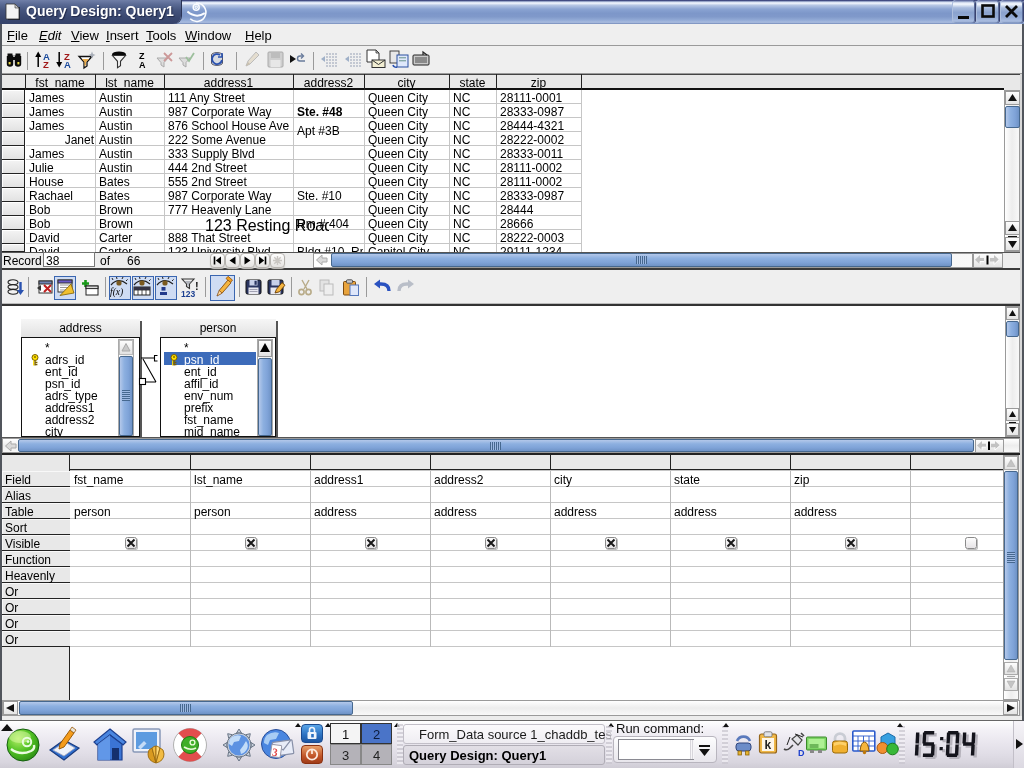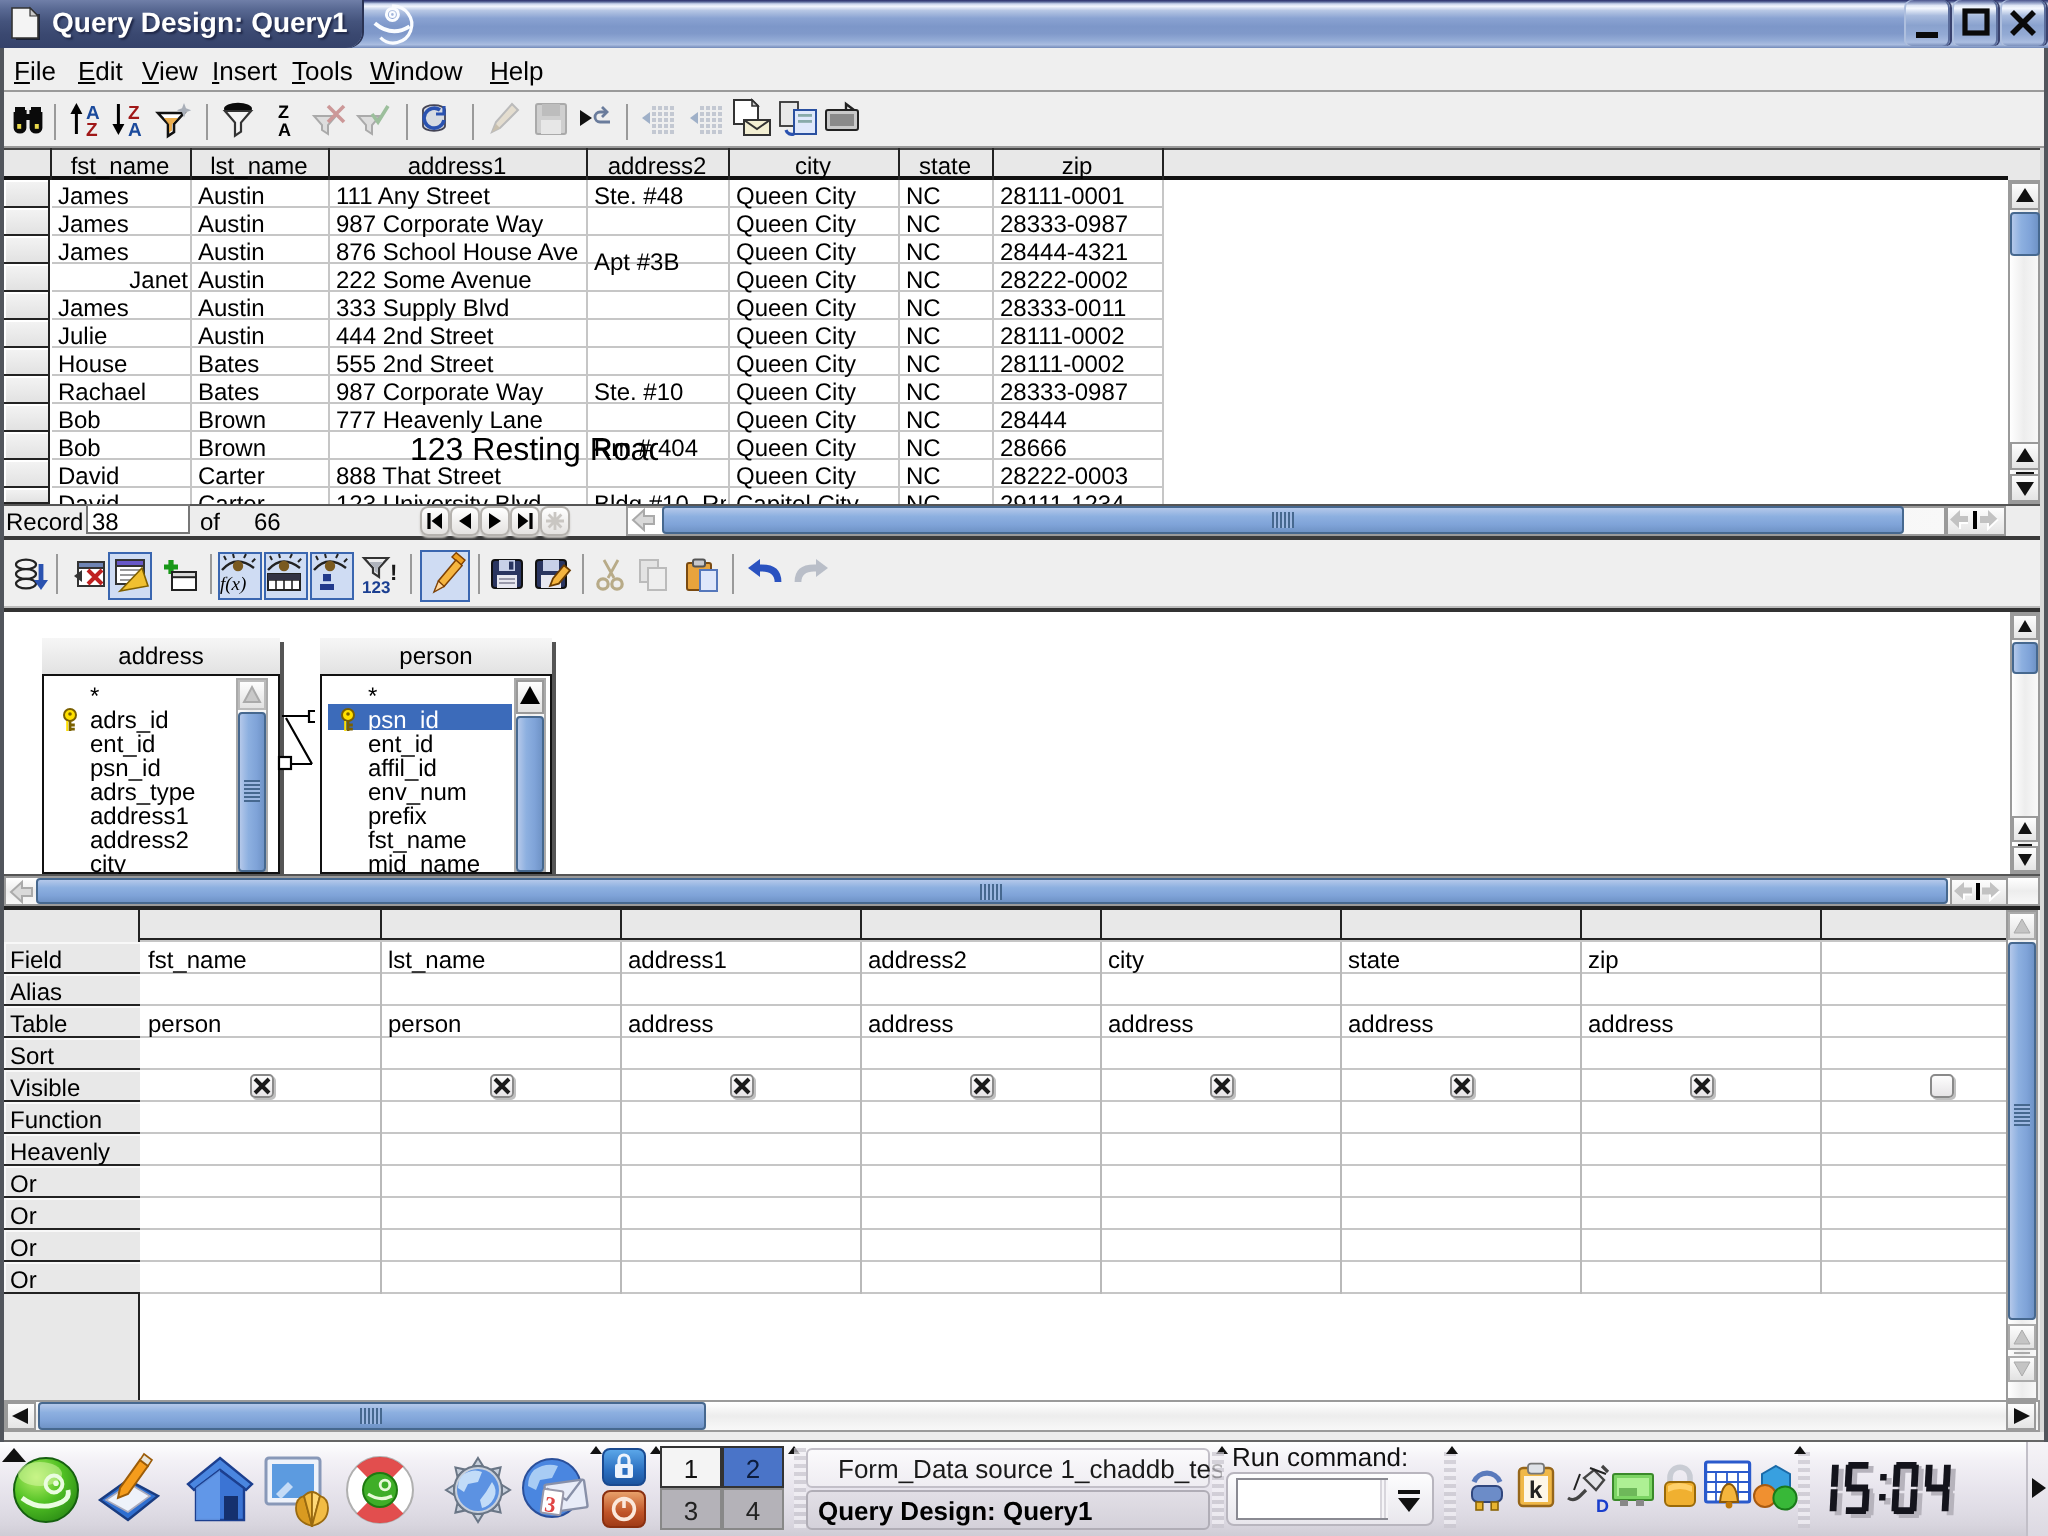--- a/index.html
+++ b/index.html
@@ -42,21 +42,21 @@
     <rect x="2.5" y="1.5" width="11" height="11" fill="none" stroke="#0a0a0a" stroke-width="2.6"></rect>
   </svg>
 <div class="abs" style="left:1000px;top:0px;width:23px;height:23px;border-radius:4px 4px 3px 3px;
 background:linear-gradient(180deg,#4a548c 0%,#8e9cc4 6%,#dfe7f6 12%,#f4f8fe 18%,#a9bcde 34%,#8aa2ce 55%,#93aad4 75%,#aabde0 92%,#7b90bc 100%);
 box-shadow:inset 1px 0 0 #aebfde, inset -1px 0 0 #5a6c9a, 1px 0 0 #39426e;"></div>
 <svg style="left:1004px;top:4px" width="16" height="16">
     <path d="M2,2 L13,13 M13,2 L2,13" stroke="#0a0a0a" stroke-width="2.8"></path>
   </svg>
 <div class="abs" style="left:0;top:24px;width:1024px;height:22px;background:#efefef;border-bottom:1px solid #9a9a9a;"></div>
 <div class="tx" style="left:7px;top:28px;font-size:13px;color:#000;text-align:center;"><span style="text-decoration:underline">F</span>ile</div>
-<div class="tx" style="left:39px;top:28px;font-size:13px;color:#000;"><span style="text-decoration:underline">E</span>dit</div>
+<div class="tx" style="left:39px;top:28px;font-size:13px;color:#000;font-style:italic;"><span style="text-decoration:underline">E</span>dit</div>
 <div class="tx" style="left:71px;top:28px;font-size:13px;color:#000;"><span style="text-decoration:underline">V</span>iew</div>
 <div class="tx" style="left:106px;top:28px;font-size:13px;color:#000;"><span style="text-decoration:underline">I</span>nsert</div>
 <div class="tx" style="left:146px;top:28px;font-size:13px;color:#000;"><span style="text-decoration:underline">T</span>ools</div>
 <div class="tx" style="left:185px;top:28px;font-size:13px;color:#000;"><span style="text-decoration:underline">W</span>indow</div>
 <div class="tx" style="left:245px;top:28px;font-size:13px;color:#000;"><span style="text-decoration:underline">H</span>elp</div>
 
 <div class="abs" style="left:0;top:46px;width:1024px;height:28px;background:#efefef;border-bottom:1px solid #9a9a9a;"></div>
 <svg style="left:6px;top:51px" width="17" height="17" viewBox="0 0 17 17">
 <path d="M1.5,2.5 h5 v3 h-5 z M9.5,2.5 h5 v3 h-5 z" fill="#0a0a0a"></path>
 <path d="M0.8,5 h6.4 v8 a3.2,2.8 0 0 1 -6.4,0 z M8.8,5 h6.4 v8 a3.2,2.8 0 0 1 -6.4,0 z" fill="#0a0a0a"></path>
@@ -241,21 +241,21 @@
 <div class="abs" style="left:26px;top:90px;width:978px;height:162px;overflow:hidden;">
     <div class="tx" style="left:3px;top:1px;font-size:12px;width:65px;overflow:hidden;">James</div>
 <div class="tx" style="left:73px;top:1px;font-size:12px;width:64px;overflow:hidden;">Austin</div>
 <div class="tx" style="left:142px;top:1px;font-size:12px;width:124px;overflow:hidden;">111 Any Street</div>
 <div class="tx" style="left:342px;top:1px;font-size:12px;width:80px;overflow:hidden;">Queen City</div>
 <div class="tx" style="left:427px;top:1px;font-size:12px;width:42px;overflow:hidden;">NC</div>
 <div class="tx" style="left:474px;top:1px;font-size:12px;width:80px;overflow:hidden;">28111-0001</div>
 <div class="tx" style="left:3px;top:15px;font-size:12px;width:65px;overflow:hidden;">James</div>
 <div class="tx" style="left:73px;top:15px;font-size:12px;width:64px;overflow:hidden;">Austin</div>
 <div class="tx" style="left:142px;top:15px;font-size:12px;width:124px;overflow:hidden;">987 Corporate Way</div>
-<div class="tx" style="left:271px;top:1px;font-size:12px;width:66px;overflow:hidden;">Ste. #48</div>
+<div class="tx" style="left:271px;top:15px;font-size:12px;width:66px;overflow:hidden;font-weight:bold;">Ste. #48</div>
 <div class="tx" style="left:342px;top:15px;font-size:12px;width:80px;overflow:hidden;">Queen City</div>
 <div class="tx" style="left:427px;top:15px;font-size:12px;width:42px;overflow:hidden;">NC</div>
 <div class="tx" style="left:474px;top:15px;font-size:12px;width:80px;overflow:hidden;">28333-0987</div>
 <div class="tx" style="left:3px;top:29px;font-size:12px;width:65px;overflow:hidden;">James</div>
 <div class="tx" style="left:73px;top:29px;font-size:12px;width:64px;overflow:hidden;">Austin</div>
 <div class="tx" style="left:142px;top:29px;font-size:12px;width:124px;overflow:hidden;">876 School House Ave</div>
 <div class="tx" style="left:342px;top:29px;font-size:12px;width:80px;overflow:hidden;">Queen City</div>
 <div class="tx" style="left:427px;top:29px;font-size:12px;width:42px;overflow:hidden;">NC</div>
 <div class="tx" style="left:474px;top:29px;font-size:12px;width:80px;overflow:hidden;">28444-4321</div>
 <div class="tx" style="left:3px;top:43px;font-size:12px;width:65px;overflow:hidden;text-align:right;">Janet</div>

